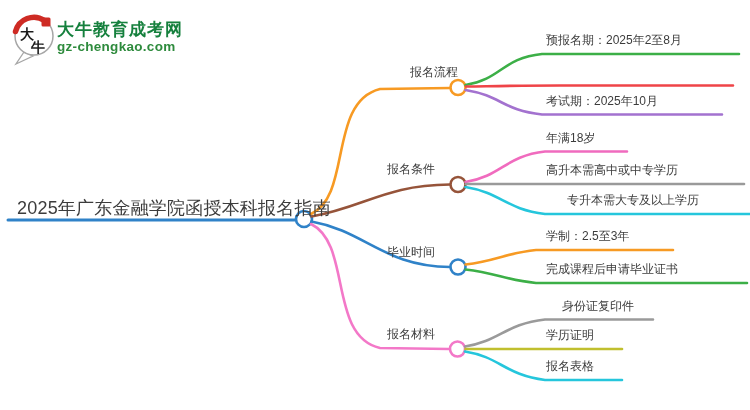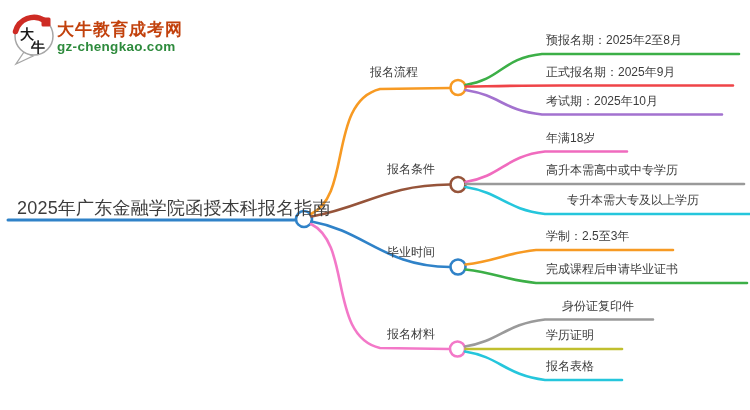--- a/index.html
+++ b/index.html
@@ -7,21 +7,21 @@
   .canvas {
     position:relative; width:750px; height:410px; background:#ffffff;
     overflow:hidden; font-family:"Liberation Sans","DejaVu Sans",sans-serif;
   }
   svg.map { position:absolute; left:0; top:0; }
   .ln { fill:none; stroke-width:2.6px; stroke-linecap:round; }
   .ln.thick { stroke-width:3px; }
   .node { fill:#ffffff; stroke-width:2.6px; }
   .t { position:absolute; white-space:nowrap; color:#3c3c3c; line-height:1; font-size:12px; }
   .title { font-size:18px; letter-spacing:0.2px; }
-  .brand-name { font-size:17px; font-weight:bold; color:#c2410c; letter-spacing:1px; }
+  .brand-name { font-size:17px; font-weight:bold; color:#15803d; letter-spacing:1px; }
   .brand-url  { font-size:13.5px; font-weight:bold; color:#2e8b3d; letter-spacing:0.3px; }
   .bubble-char { font-weight:bold; font-size:14px; fill:#1b1b1b; }
 </style>
 </head>
 <body>
 
 <div class="canvas">
 
   <svg class="map" width="750" height="410" viewBox="0 0 750 410">
 
@@ -59,27 +59,26 @@
     <path d="M465 346.5 C 500 341, 505 324, 545 319.5 H 653" class="ln" stroke="#9a9a9a"></path>
     <path d="M465.5 349 H 622" class="ln" stroke="#c0bf2e"></path>
     <path d="M465 351.5 C 500 357, 505 375, 545 380 H 622" class="ln" stroke="#25c6dc"></path>
   </svg>
 
   <div class="t brand-name" style="left:57px; top:21px;">大牛教育成考网</div>
   <div class="t brand-url" style="left:57px; top:40px;">gz-chengkao.com</div>
 
   <div class="t title" style="left:17px; top:199px;">2025年广东金融学院函授本科报名指南</div>
 
-  <div class="t" style="left:370px; top:66px;">报名流程</div>
+  <div class="t" style="left:410px; top:66px;">报名流程</div>
   <div class="t" style="left:387px; top:163px;">报名条件</div>
   <div class="t" style="left:387px; top:246px;text-align:right;">毕业时间</div>
   <div class="t" style="left:387px; top:328px;">报名材料</div>
 
   <div class="t" style="left:546px; top:34px;">预报名期：2025年2至8月</div>
-  <div class="t" style="left:546px; top:65.5px;">正式报名期：2025年9月</div>
   <div class="t" style="left:546px; top:94.5px;">考试期：2025年10月</div>
 
   <div class="t" style="left:546px; top:131.5px;">年满18岁</div>
   <div class="t" style="left:546px; top:163.5px;text-align:center;">高升本需高中或中专学历</div>
   <div class="t" style="left:567px; top:194px;">专升本需大专及以上学历</div>
 
   <div class="t" style="left:546px; top:230px;">学制：2.5至3年</div>
   <div class="t" style="left:546px; top:263px;">完成课程后申请毕业证书</div>
 
   <div class="t" style="left:546px; top:299.5px;margin-left:16px;">身份证复印件</div>

